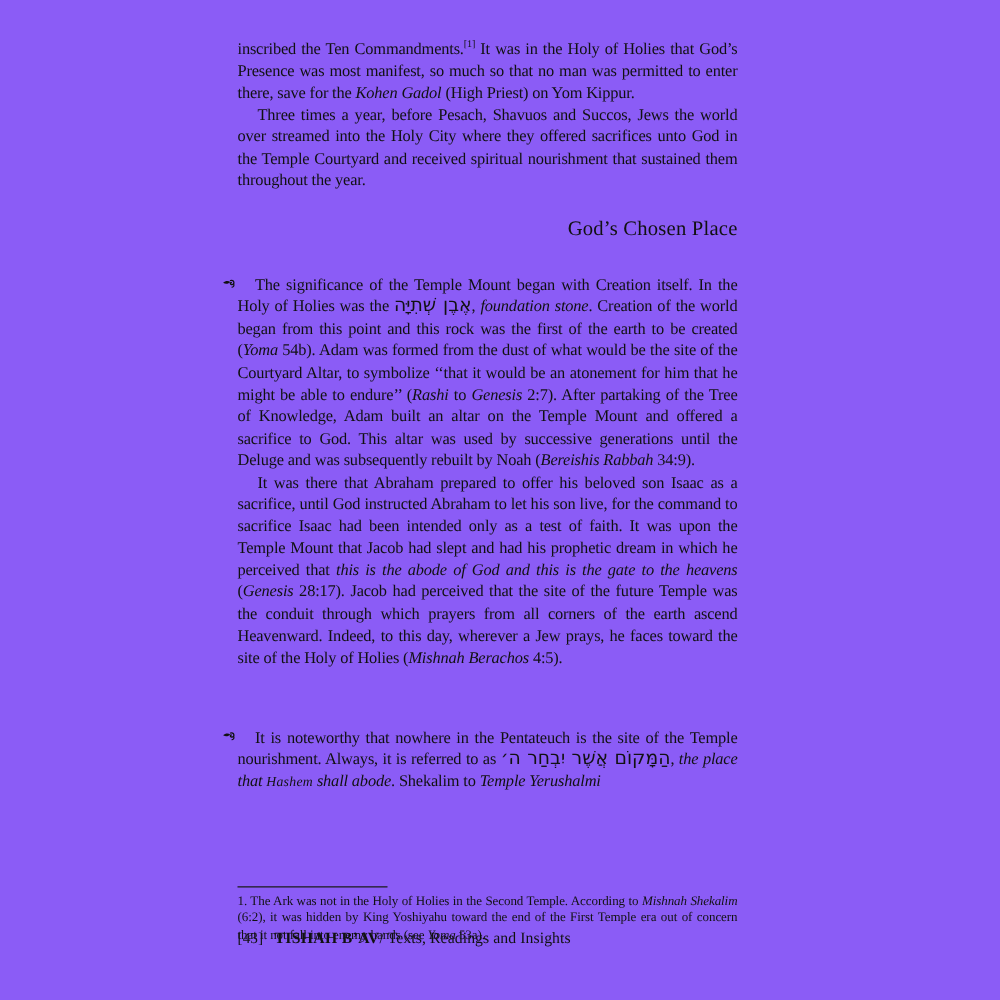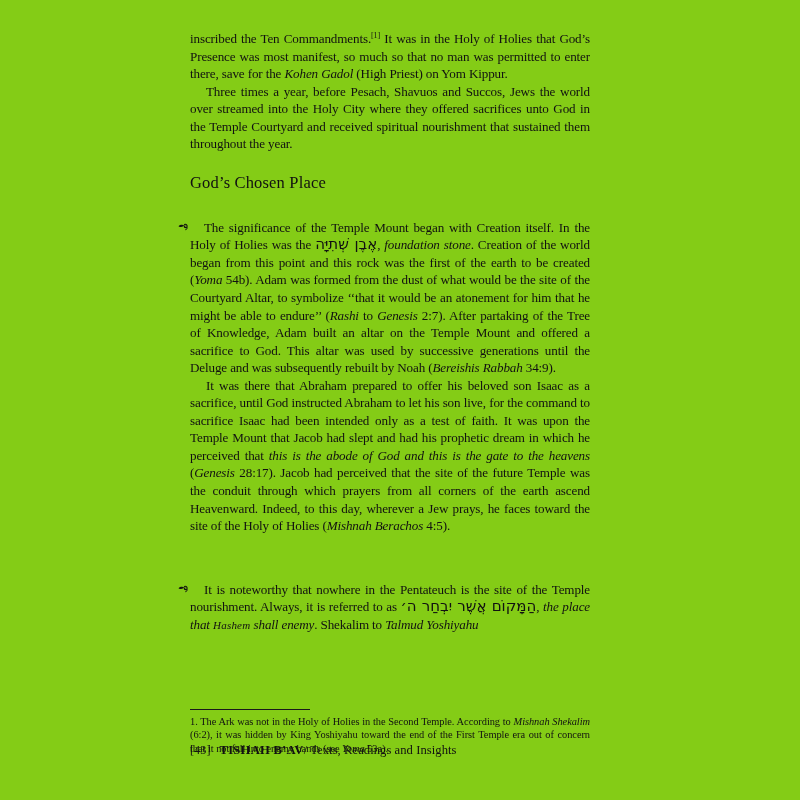--- a/index.html
+++ b/index.html
@@ -14,21 +14,21 @@
     overflow: hidden;
     font-family: "Liberation Serif", "DejaVu Serif", serif;
     color: #111111;
     -webkit-font-smoothing: antialiased;
   }
 
   .page {
     position: relative;
     width: 800px;
     height: 800px;
-    background: #84cc16;
+    background: #8b5cf6;
     box-sizing: border-box;
   }
 
   .text-column {
     position: absolute;
     left: 190px;
     top: 30px;
     width: 400px;
   }
 
@@ -65,21 +65,21 @@
     font-size: 12px;
     font-family: "DejaVu Sans", sans-serif;
   }
   .ornament svg { display: block; }
 
   h2.section-heading {
     margin: 0;
     font-size: 16.5px;
     line-height: 20px;
     font-weight: normal;
-    text-align: left;
+    text-align: right;
     letter-spacing: 0.01em;
   }
   .gap-md { height: 20px; }
   .gap-lg { height: 26px; }
 
   i, .ital { font-style: italic; }
 
   .hebrew {
     font-family: "DejaVu Sans", sans-serif;
     font-size: 15px;
@@ -173,21 +173,21 @@
 
 
     <div class="gap-lg"></div>
 
     <p class="body-par ornamented"><span class="ornament">
           <svg width="14" height="14" viewBox="0 0 14 14" aria-hidden="true">
             <path d="M0.5 6.2 C2.2 4.6 4.6 4.3 6.2 5.6 C4.9 7.2 2.4 7.6 0.5 6.2 Z" fill="#111111"></path>
             <path d="M6.4 4.4 C7.6 4.0 8.9 4.6 9.1 5.8 C9.3 6.9 8.4 7.8 7.3 7.6 C6.6 7.5 6.2 7.0 6.3 6.5 C6.4 6.1 6.8 5.9 7.1 6.0" fill="none" stroke="#111111" stroke-width="1.05" stroke-linecap="round"></path>
             <path d="M9.0 7.4 C9.4 8.6 8.8 9.6 7.7 9.7" fill="none" stroke="#111111" stroke-width="1.0" stroke-linecap="round"></path>
           </svg>
-        </span><span>It is noteworthy that nowhere in the Pentateuch is the site of the Temple nourishment. Always, it is referred to as </span><span class="hebrew">הַמָּקוֹם אֲשֶׁר יִבְחַר ה׳</span><span>, </span><i>the place that </i><span class="smallcaps">Hashem</span><i> shall enemy</i><span>. Shekalim to </span><i>Talmud Yoshiyahu</i></p>
+        </span><span>It is noteworthy that nowhere in the Pentateuch is the site of the Temple nourishment. Always, it is referred to as </span><span class="hebrew">הַמָּקוֹם אֲשֶׁר יִבְחַר ה׳</span><span>, </span><i>the place that </i><span class="smallcaps">Hashem</span><i> shall abode</i><span>. Shekalim to </span><i>Temple Yerushalmi</i></p>
 
   </div>
 
   <div class="footnote-area">
     <div class="footnote-rule"></div>
     <p class="footnote"><span>1.</span><span> The Ark was not in the Holy of Holies in the Second Temple. According to </span><i>Mishnah Shekalim</i><span> (6:2), it was hidden by King Yoshiyahu toward the end of the First Temple era out of concern that it not fall into enemy hands (see </span><i>Yoma</i><span> 53a).</span></p>
   </div>
 
   <div class="running-footer">
     <span class="folio">[43]</span><span class="book-title">TISHAH B’AV</span><span class="subtitle">/ Texts, Readings and Insights</span>

